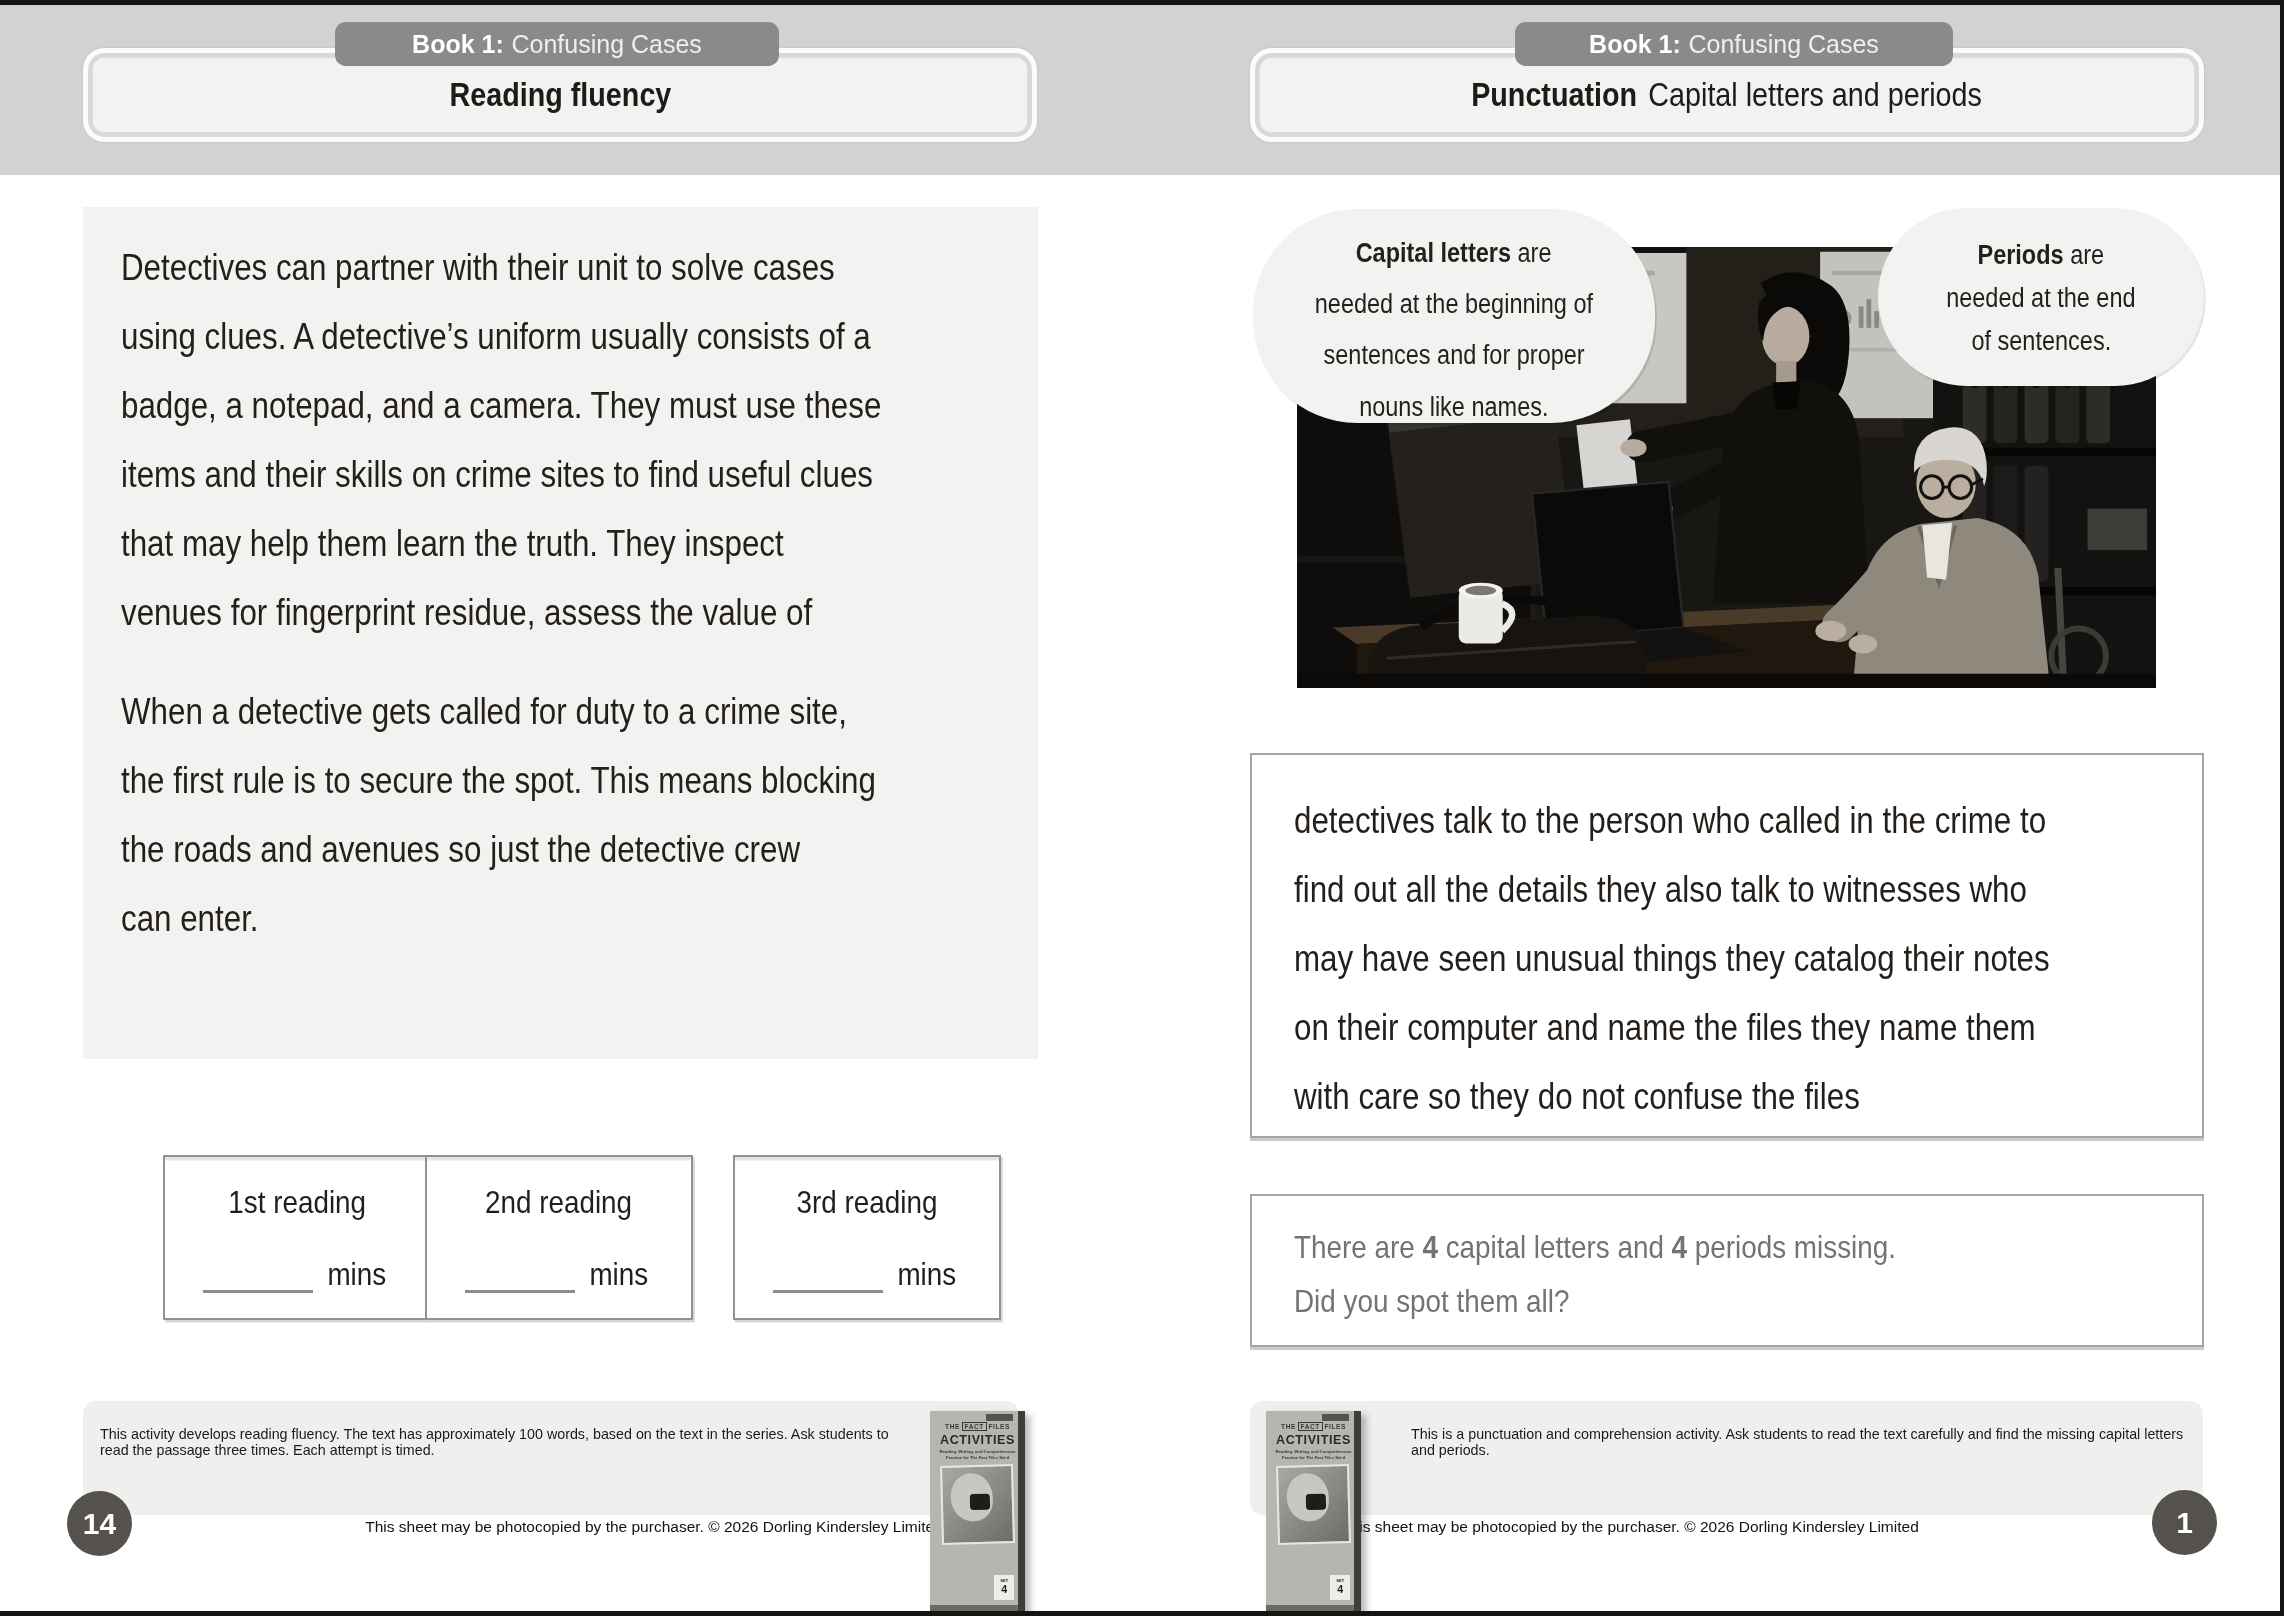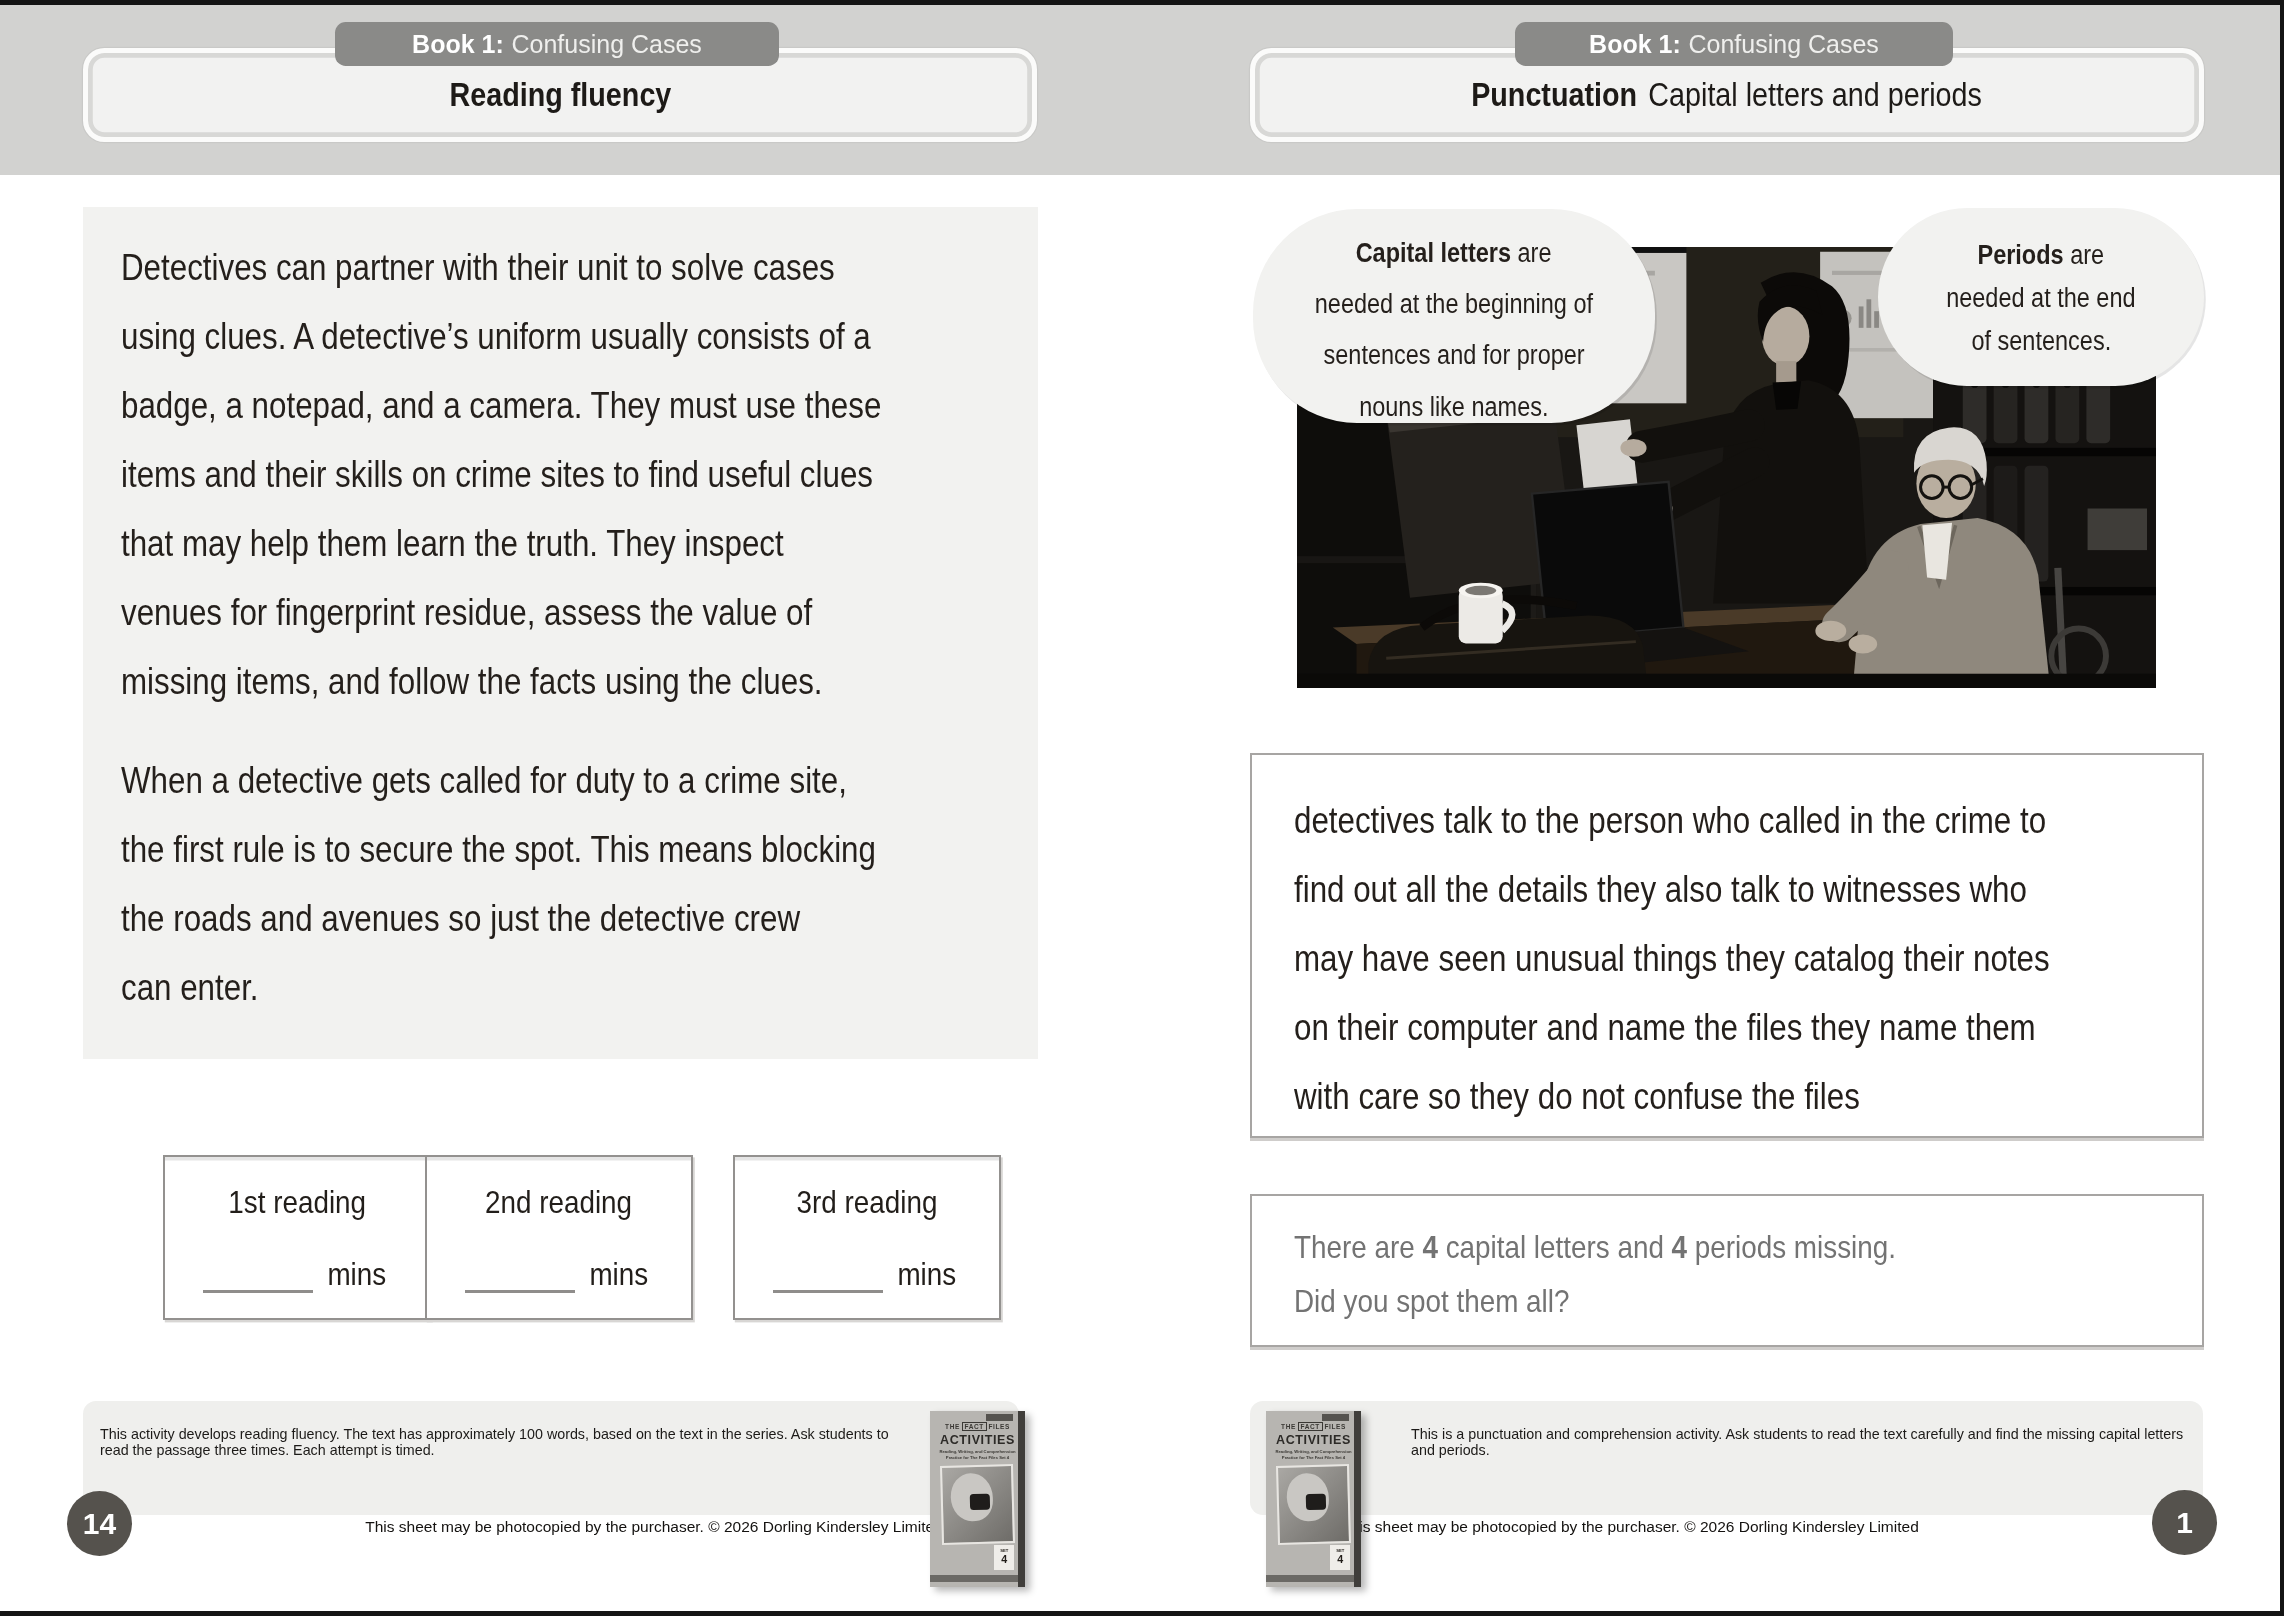--- a/index.html
+++ b/index.html
@@ -60,21 +60,21 @@
   .bline b{font-weight:bold;}
 
   .rtext-box{position:absolute;left:1250px;top:753px;width:954px;height:385px;box-sizing:border-box;
              background:#ffffff;border:2.4px solid #a7a5a3;box-shadow:0 3px 0 #cfcdcb;padding:31px 30px 0 42px;}
   .challenge-box{position:absolute;left:1250px;top:1194px;width:954px;height:153px;box-sizing:border-box;
              background:#ffffff;border:2.4px solid #a7a5a3;box-shadow:0 3px 0 #cfcdcb;padding:24px 24px 0 42px;}
   .cline{height:54px;display:flex;align-items:center;font-size:32px;color:#737373;}
   .cline b{font-weight:bold;}
 
   
-  .cover{position:absolute;width:95px;height:176px;background:#b7b5b1;z-index:6;
+  .cover{position:absolute;width:95px;height:206px;background:#b7b5b1;z-index:6;
          box-shadow:5.4px 4.2px 7.1px rgba(0,0,0,0.28);overflow:hidden;}
   .cover .spine{position:absolute;right:0;top:0;width:7.1px;height:100%;background:#403e3b;}
   .cover .badge{position:absolute;top:3px;right:12px;width:27px;height:6.5px;background:#55534f;}
   .cover .brand{margin-top:12px;text-align:center;font-size:6.5px;letter-spacing:0.6px;color:#3a3834;font-weight:bold;}
   .cover .factbox{border:1.2px solid #3a3834;padding:0 1.8px;margin:0 1.8px;}
   .cover .cvtitle{text-align:center;font-weight:bold;font-size:12.5px;color:#2c2a27;margin-top:3px;letter-spacing:0.6px;}
   .cover .cvsub{text-align:center;font-size:4.2px;line-height:5.4px;margin-top:2.4px;color:#3a3834;font-weight:bold;}
   .cover .cvphoto{margin:4.8px auto 0;width:69px;height:75px;border:2.4px solid #e8e6e2;position:relative;
                   background:linear-gradient(135deg,#aaa8a4 0%,#8f8d89 45%,#6e6c68 100%);transform:rotate(-1.5deg);}
   .cover .hood{position:absolute;left:8.3px;top:6px;width:42px;height:48px;background:#c9c7c3;border-radius:48% 52% 42% 50%;}
@@ -110,23 +110,20 @@
         <span class="cx">badge, a notepad, and a camera. They must use these</span>
       </div>
     <div class="pline">
         <span class="cx">items and their skills on crime sites to find useful clues</span>
       </div>
     <div class="pline">
         <span class="cx">that may help them learn the truth. They inspect</span>
       </div>
     <div class="pline">
         <span class="cx">venues for fingerprint residue, assess the value of</span>
-      </div>
-    <div class="pline">
-        <span class="cx">missing items, and follow the facts using the clues.</span>
       </div>
     <div class="pgap"></div>
     <div class="pline">
         <span class="cx">When a detective gets called for duty to a crime site,</span>
       </div>
     <div class="pline">
         <span class="cx">the first rule is to secure the spot. This means blocking</span>
       </div>
     <div class="pline">
         <span class="cx">the roads and avenues so just the detective crew</span>

